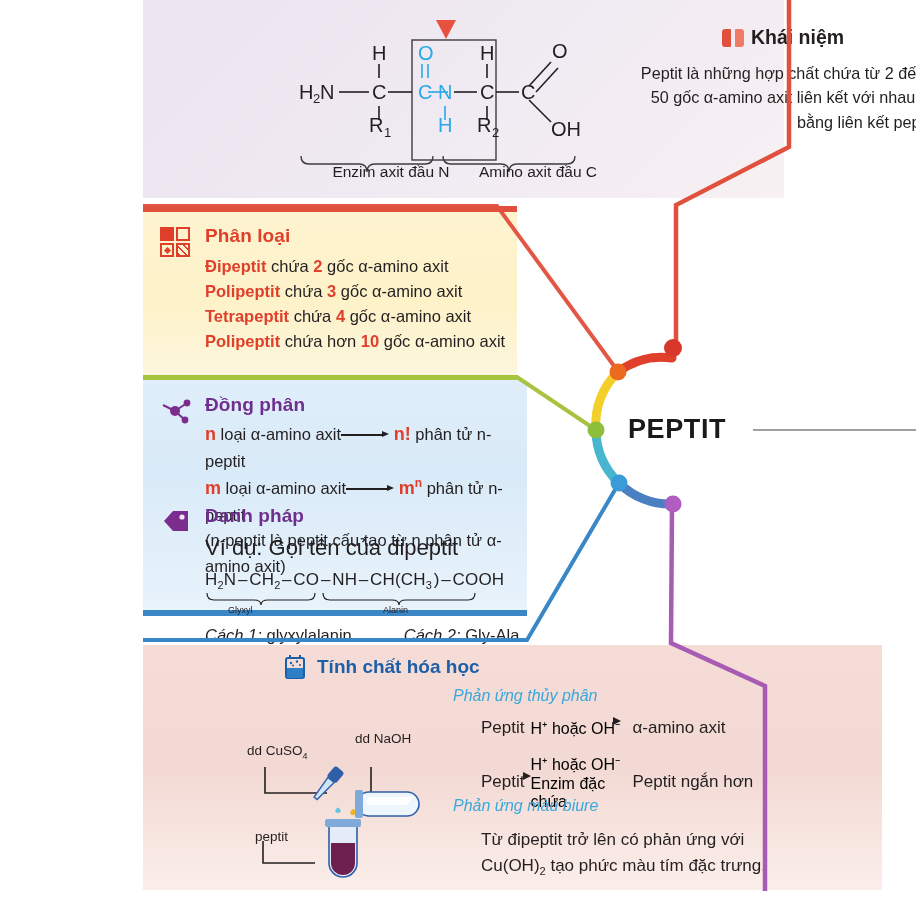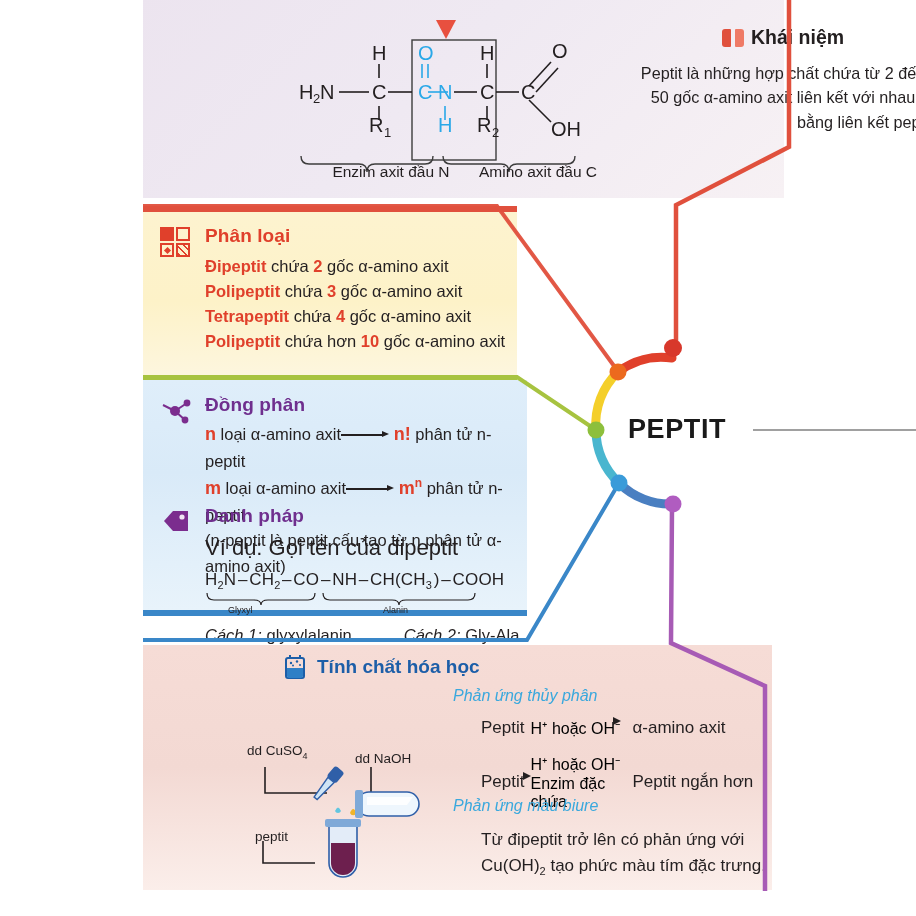--- a/index.html
+++ b/index.html
@@ -38,21 +38,21 @@
 
   #panel-isomer{
     left:143px;top:380px;width:384px;height:230px;
     background:linear-gradient(180deg,#dfeefa 0%,#d9eaf8 40%,#e8f3fb 100%);
   }
   #panel-isomer .bar-bot{
     position:absolute;left:0;bottom:-6px;width:100%;height:6px;background:#3a87c8;
   }
 
   #panel-chem{
-    left:143px;top:645px;width:629px;height:245px;
+    left:143px;top:645px;width:739px;height:245px;
     background:linear-gradient(180deg,#f6dcd6 0%,#f3d9d3 50%,#fbeeea 100%);
   }
   .sec-title{font-weight:bold;font-size:19px;letter-spacing:.1px;}
   .body-line{font-size:22px;color:#231f20;line-height:1.45;}
 
   .red{color:#e0402b;}
   .redb{color:#e0402b;font-weight:bold;}
   .purple{color:#6f2f8e;}
 
   
@@ -347,21 +347,21 @@
       <g>
         <path d="M74,80 L74,118 a14,14 0 0 0 28,0 L102,80 Z" fill="#e3ecf8" stroke="#2f5fa8" stroke-width="1.6"></path>
         <path d="M76,98 L100,98 L100,118 a12,12 0 0 1 -24,0 Z" fill="#6d1f4e"></path>
         <rect x="70" y="74" width="36" height="8" rx="2" fill="#7fa9d8"></rect>
       </g>
     </svg>
 
     <div style="position:absolute;left:104px;top:98px;font-size:13.5px;color:#231f20;">
       <span>dd CuSO</span><sub style="font-size:9px">4</sub>
     </div>
-    <div style="position:absolute;left:212px;top:106px;font-size:13.5px;color:#231f20;">dd NaOH</div>
+    <div style="position:absolute;left:212px;top:86px;font-size:13.5px;color:#231f20;">dd NaOH</div>
     <div style="position:absolute;left:112px;top:184px;font-size:13.5px;color:#231f20;">peptit</div>
   </div>
 
   <svg class="layer" viewBox="0 0 916 916">
 
     <polyline points="789,-14 789,147 676,205 676,348" fill="none" stroke="#e0503d" stroke-width="4.5"></polyline>
 
     <polyline points="143,206 497,206 618,372" fill="none" stroke="#e0503d" stroke-width="0.9" opacity="0.75"></polyline>
 
     <polyline points="143,206 497,206 617,370" fill="none" stroke="#e0503d" stroke-width="4" opacity="0.95"></polyline>

